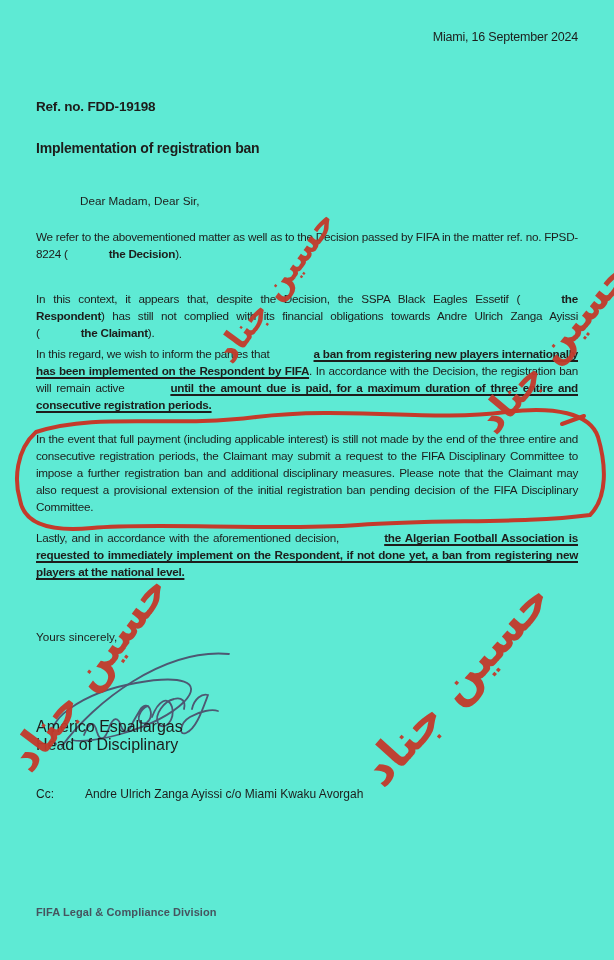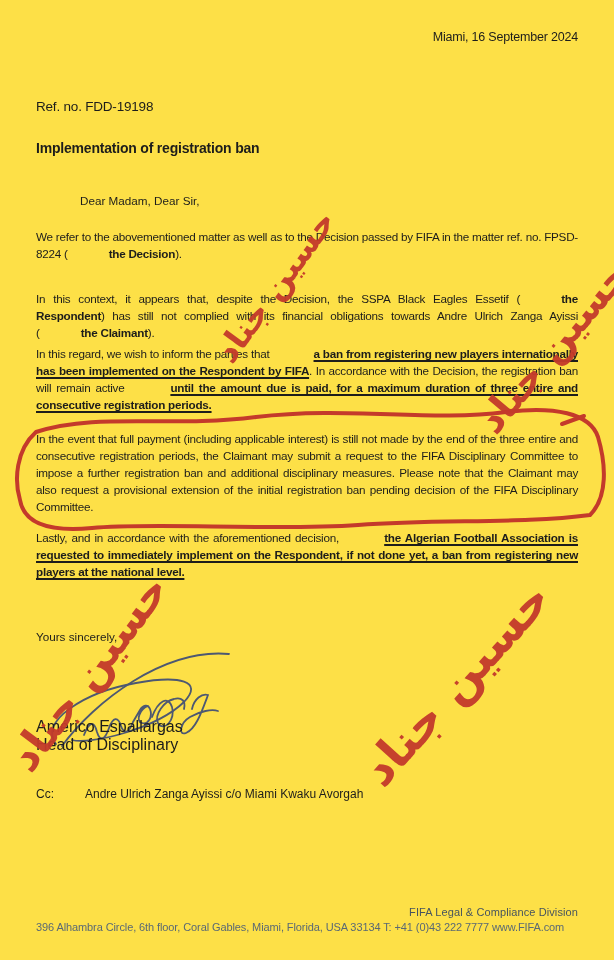--- a/index.html
+++ b/index.html
@@ -7,28 +7,28 @@
     --sig:#4d5872;
     --ink:#1d1d1b;
     --footer-ink:#5a6974;
     --footer-bold:#46545f;
   }
   *{margin:0;padding:0;box-sizing:border-box;}
   html,body{background:#ffffff;}
   .page{
     position:relative;
     width:614px;height:960px;
-    background:#fde047;
+    background:#5eead4;
     overflow:hidden;
     font-family:"Liberation Sans",sans-serif;
     color:var(--ink);
   }
   .abs{position:absolute;}
   .date{top:30px;right:36px;font-size:12.5px;letter-spacing:-0.2px;}
-  .ref{top:99px;left:36px;font-size:13.5px;font-weight:400;letter-spacing:-0.2px;}
+  .ref{top:99px;left:36px;font-size:13.5px;font-weight:700;letter-spacing:-0.2px;}
   .subject{top:140px;left:36px;font-size:14px;font-weight:700;letter-spacing:-0.2px;}
   .salutation{top:194px;left:36px;font-size:11.7px;margin-left:44px;}
   .para{
     left:36px;width:542px;
     font-size:11.7px;line-height:17px;letter-spacing:-0.25px;
     text-align:justify;
   }
   .p1{top:228px;}
   .p2{top:277px;margin-top:13px;}
   .p3{top:345px;}
@@ -37,21 +37,21 @@
   .p6{top:596px;text-align:left;}
   .b{font-weight:700;padding-left:41px;}
   .u{text-decoration:underline;text-decoration-thickness:1.5px;text-underline-offset:2px;}
   .closing{top:630px;left:36px;font-size:11.7px;}
   .signature{top:626px;left:30px;width:215px;height:128px;}
   .signer{top:718px;left:36px;font-size:16px;line-height:18px;}
   .signer .title{}
   .cc{top:786px;left:36px;display:flex;font-size:12px;line-height:17px;}
   .cc .cc-label{width:49px;}
   .footer{top:906px;left:36px;right:36px;}
-  .footer .division{font-size:11px;font-weight:400;color:var(--footer-bold);letter-spacing:0.1px;text-align:right;}
+  .footer .division{font-size:11px;font-weight:700;color:var(--footer-bold);letter-spacing:0.1px;}
   .footer .address{font-size:11px;color:var(--footer-ink);margin-top:3px;letter-spacing:-0.1px;}
   
   .anno{pointer-events:none;}
   .wm{
     position:absolute;
     font-family:"DejaVu Sans",sans-serif;
     font-weight:700;
     color:var(--pen);
     text-align:center;
     white-space:nowrap;
@@ -102,21 +102,20 @@
 
   <div class="abs cc">
     <div class="cc-label">Cc:</div>
     <div class="cc-lines">
       <div>Andre Ulrich Zanga Ayissi c/o Miami Kwaku Avorgah</div>
     </div>
   </div>
 
   <div class="abs footer">
     <div class="division">FIFA Legal &amp; Compliance Division</div>
-    <div class="address">396 Alhambra Circle, 6th floor, Coral Gables, Miami, Florida, USA  33134  T: +41 (0)43 222 7777    www.FIFA.com</div>
   </div>
 
   <div class="anno">
     <div class="wm wm1">حسين جناد</div>
     <div class="wm wm2">حسين جناد</div>
     <div class="wm wm3">حسين جناد</div>
     <div class="wm wm4">حسين جناد</div>
 
     <svg class="abs oval" viewBox="0 0 610 148" aria-hidden="true">
       <g fill="none" stroke="var(--pen)" stroke-width="4" stroke-linecap="round" stroke-linejoin="round">

